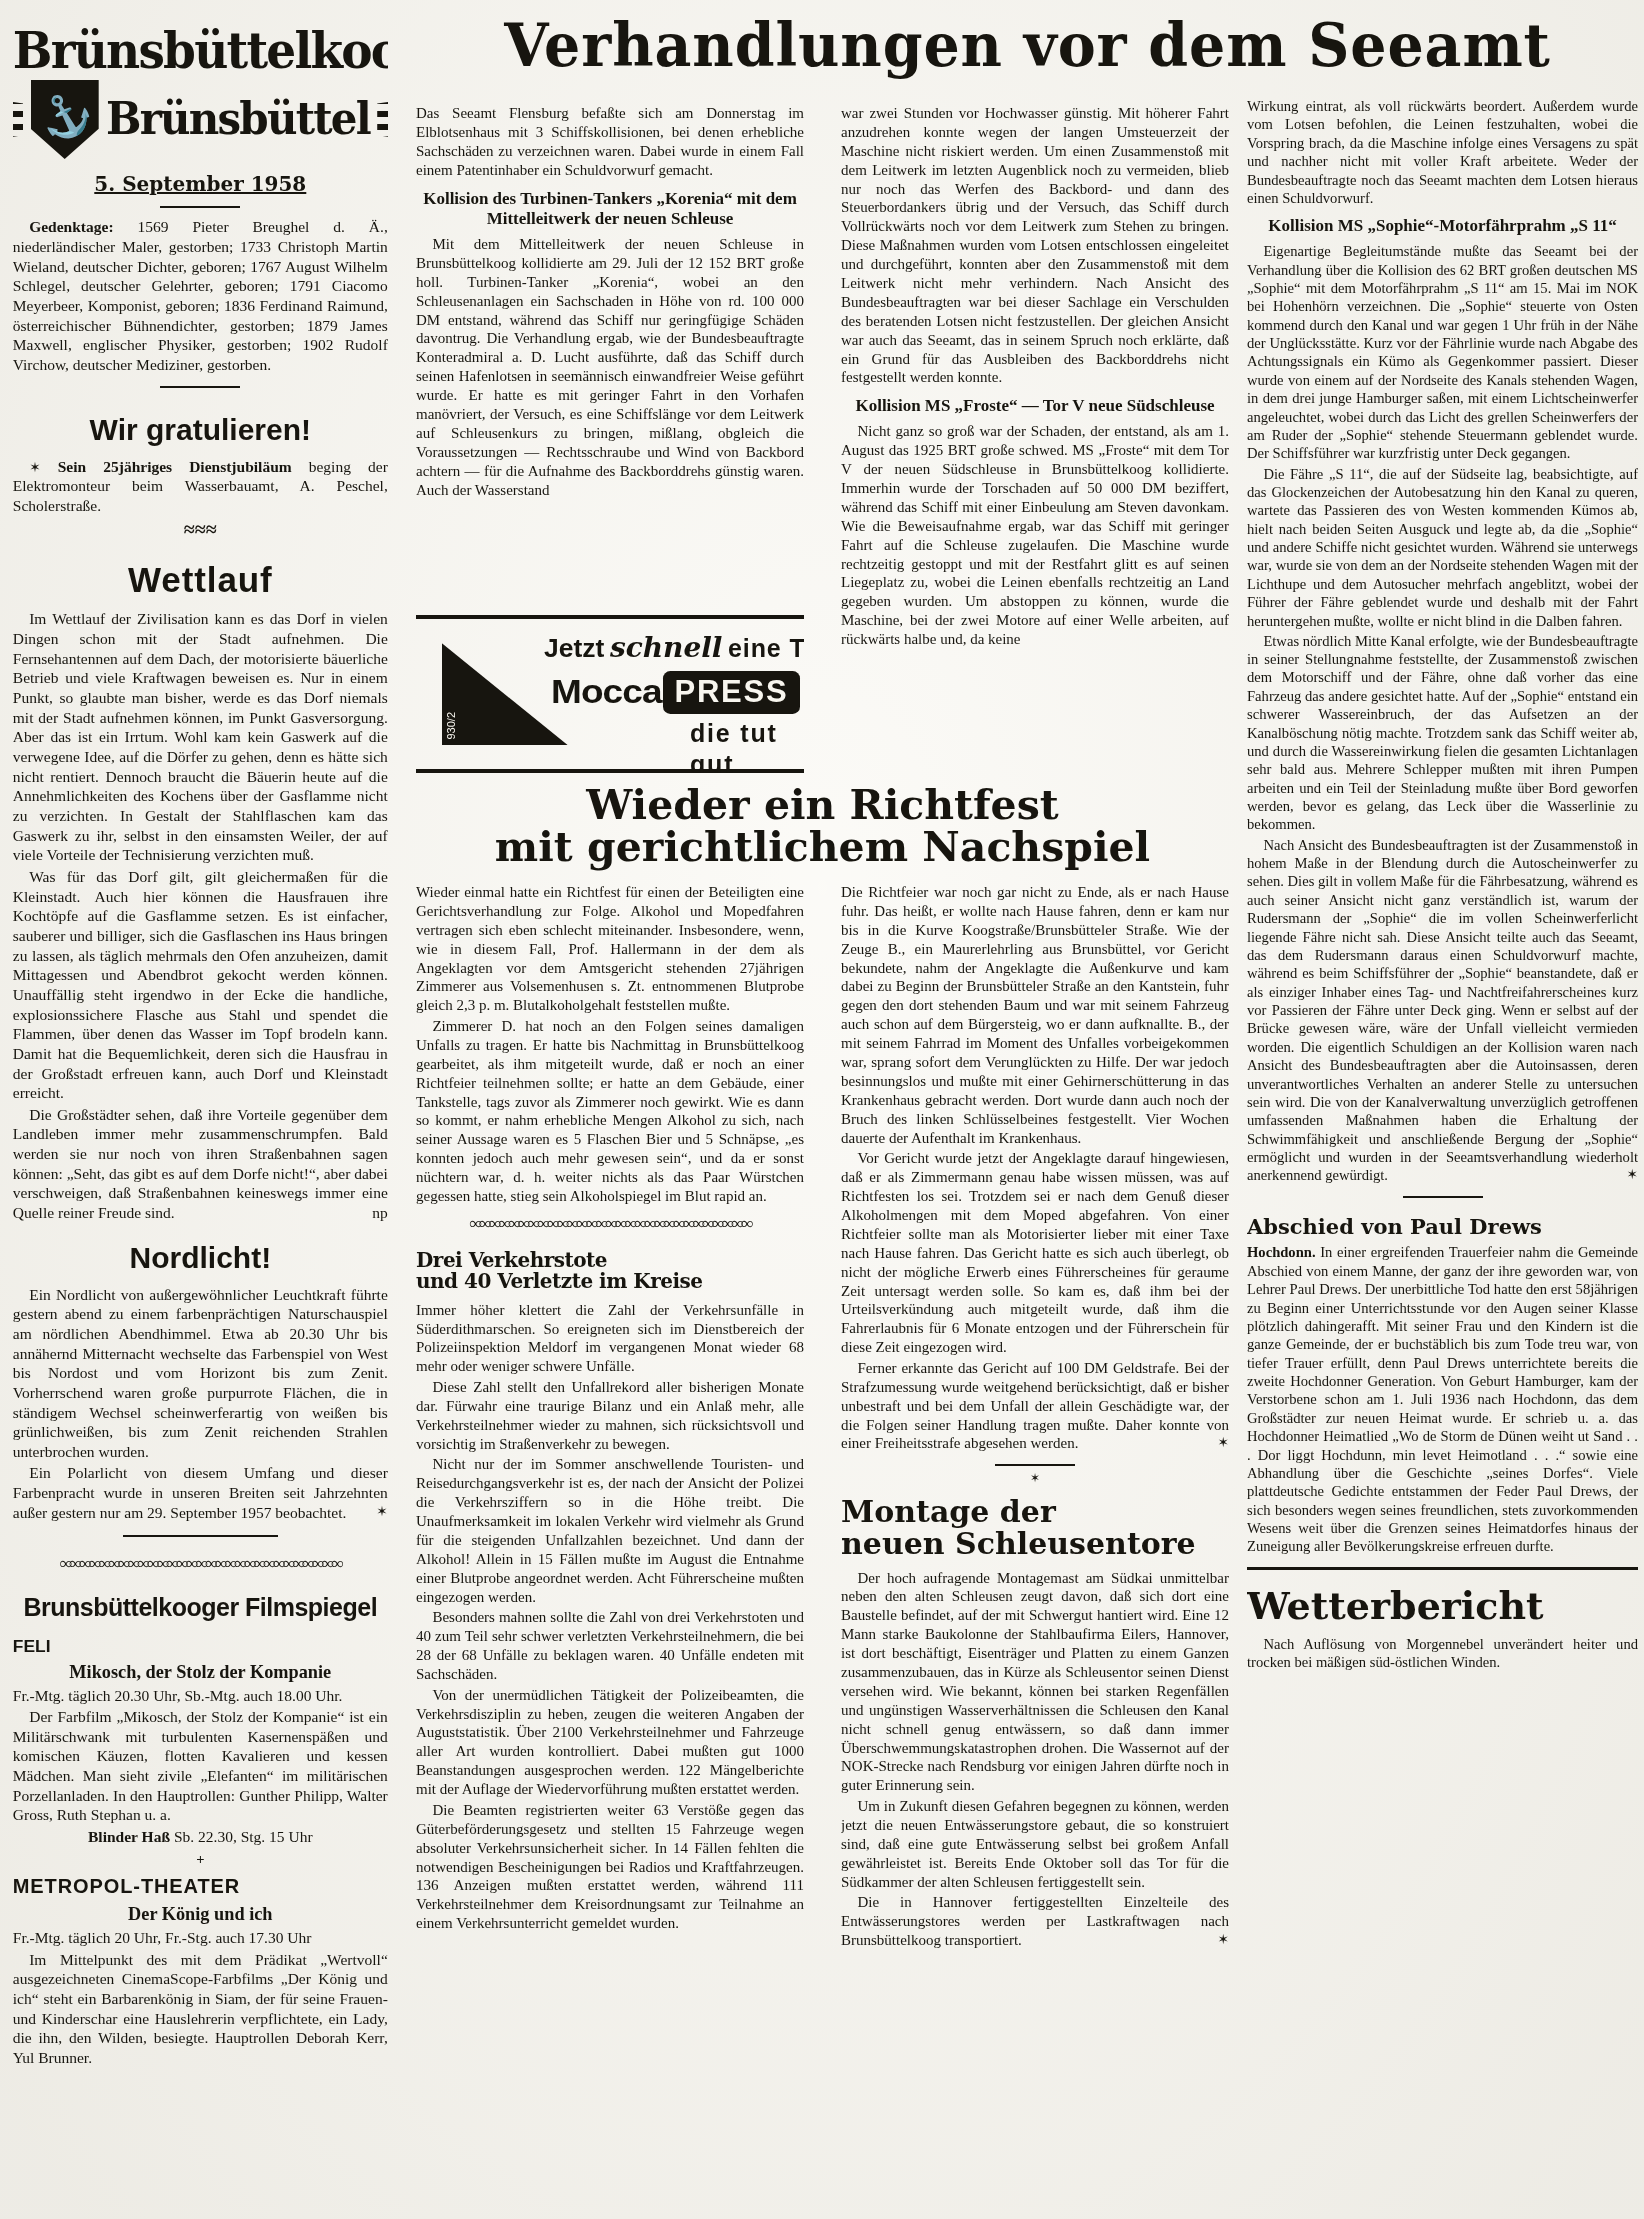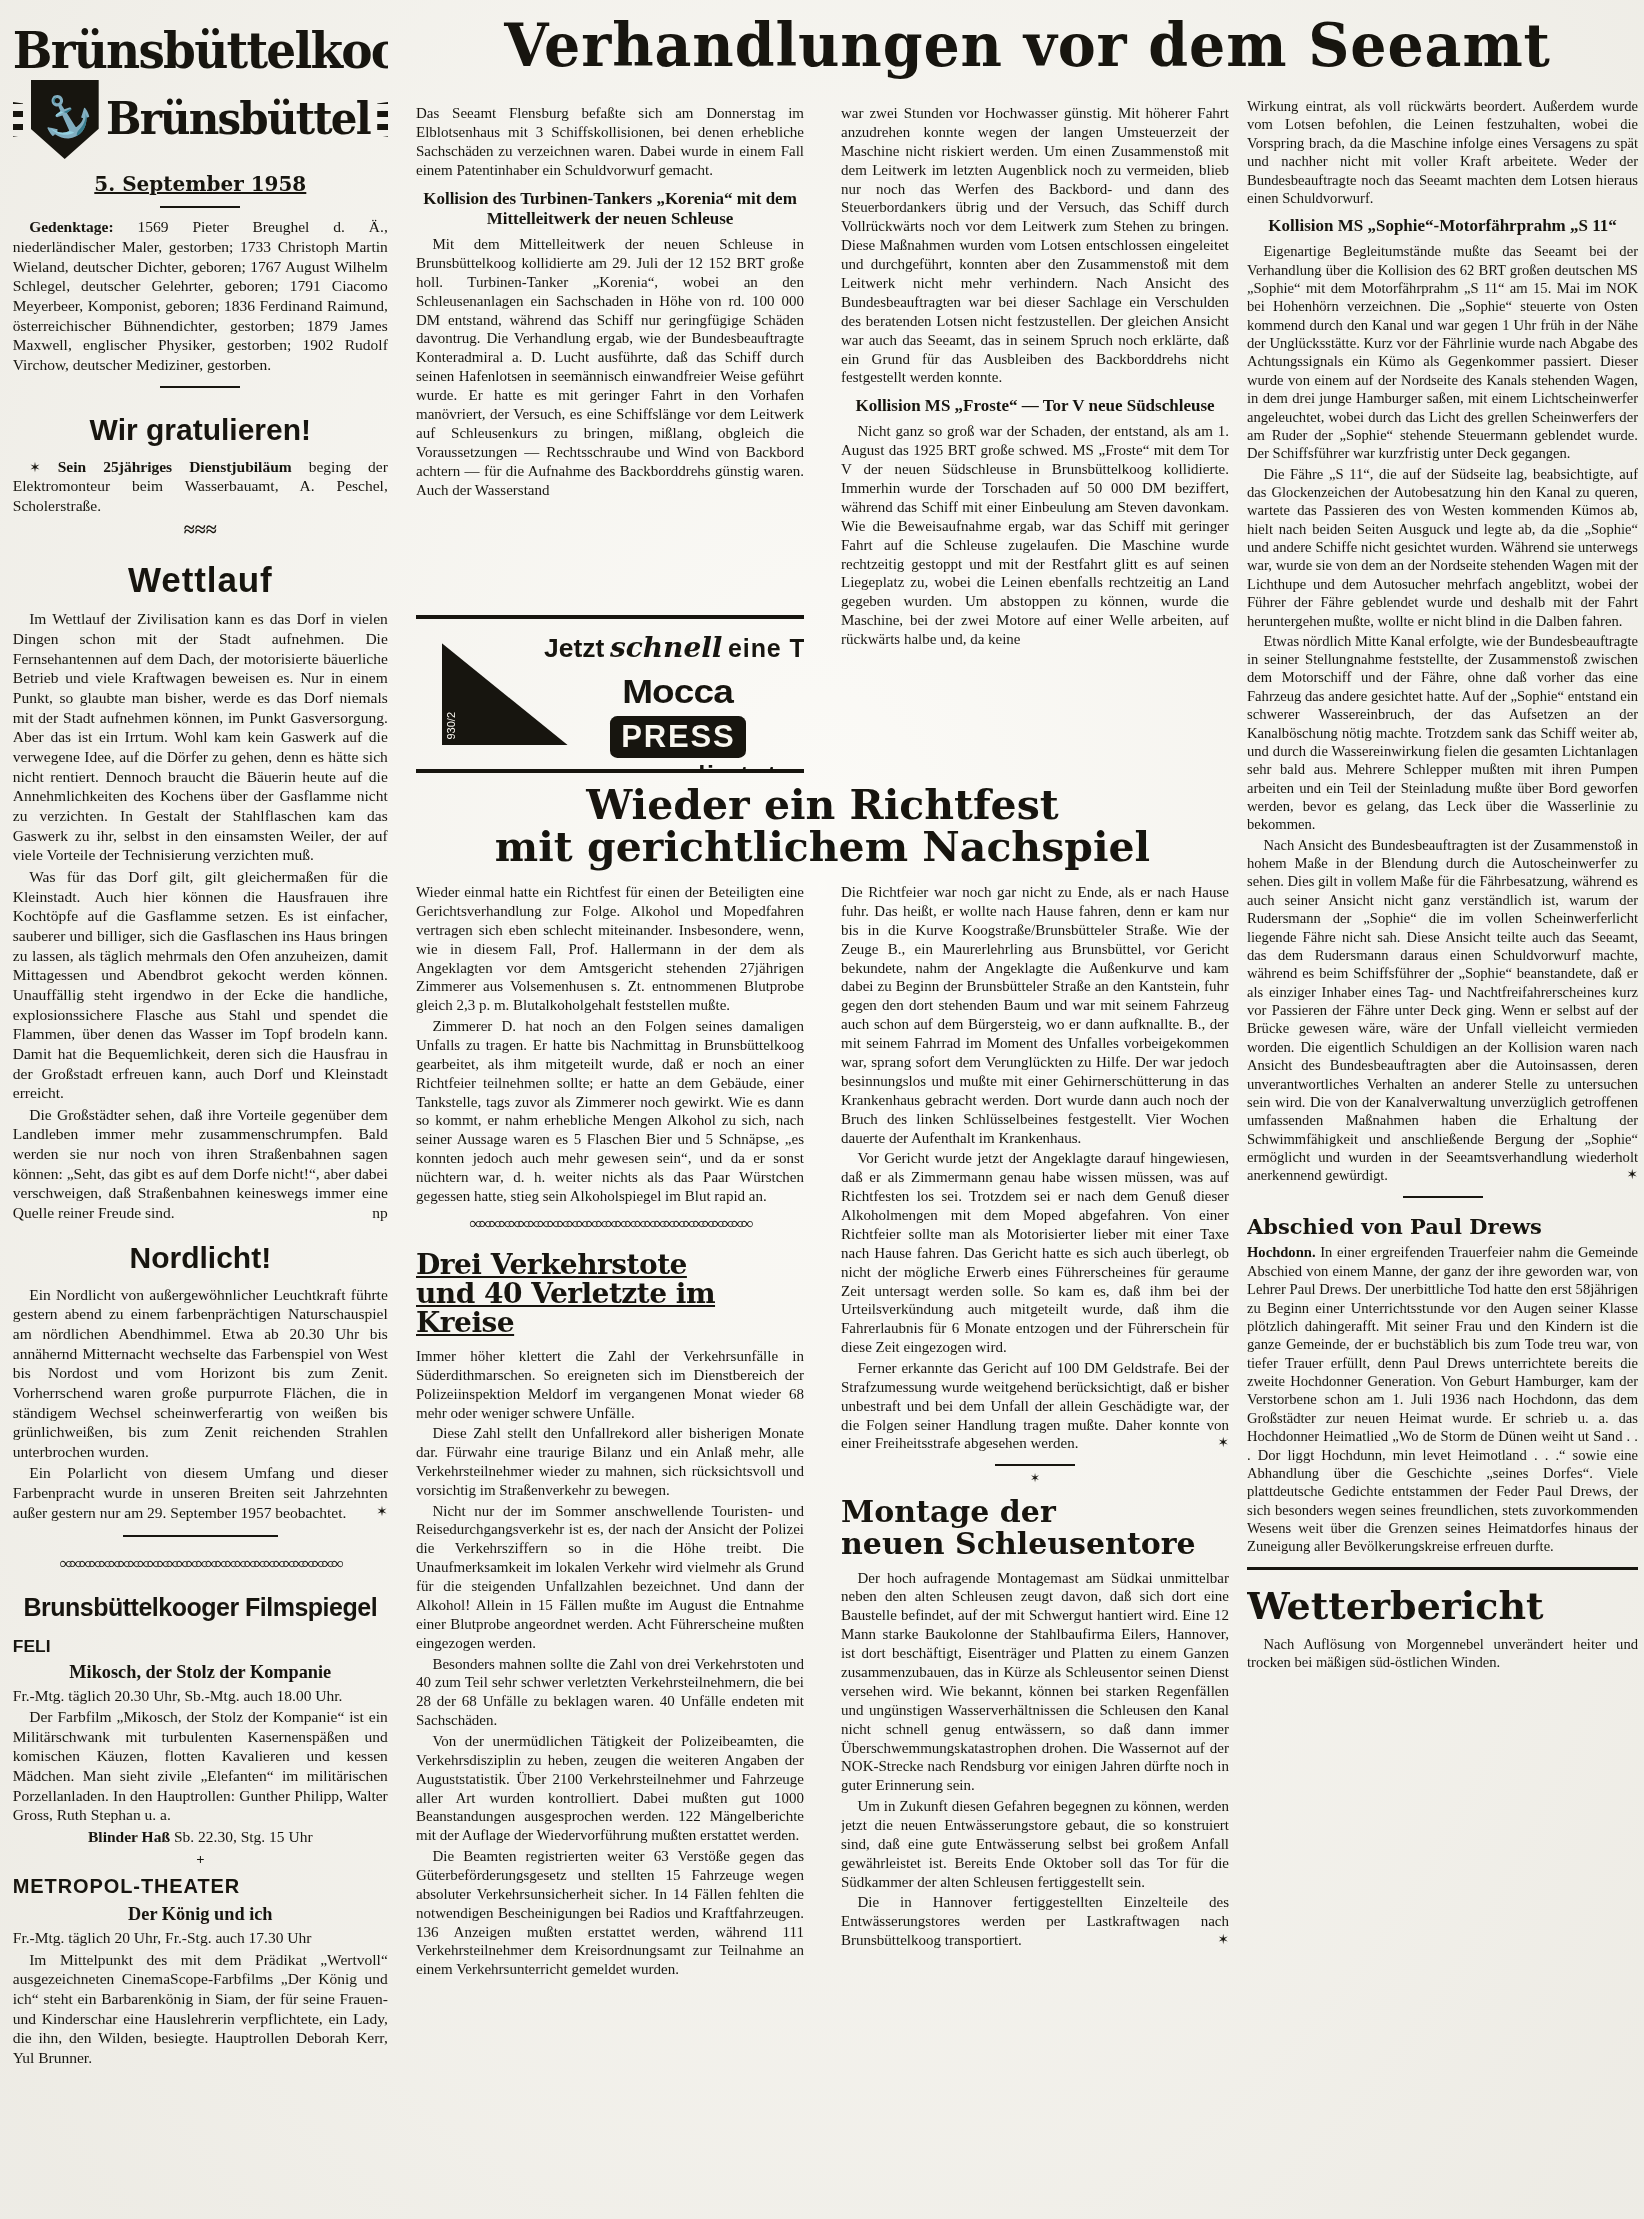--- a/index.html
+++ b/index.html
@@ -43,39 +43,39 @@
   
   .h-main{position:absolute;font-family:"DejaVu Serif",serif;font-weight:bold;text-align:center;}
   .seeamt-hl{left:416px;top:14.6px;width:1223px;font-size:57px;line-height:1.05;letter-spacing:0.9px;transform:scaleY(1.05);}
   .richtfest-hl{left:416px;top:784px;width:813px;font-size:41px;line-height:1.03;}
   .h-sans{font-family:"Liberation Sans",sans-serif;font-weight:bold;text-align:center;}
   .h-gratulieren{font-size:30px;margin:14.6px 0 7.3px;}
   .h-wettlauf{font-size:35px;margin:12.8px 0 7.3px;letter-spacing:0.9px;}
   .h-nordlicht{font-size:30px;margin:14.6px 0 7.3px;}
   .h-film{font-size:25px;margin:11px 0 7.3px;letter-spacing:-0.5px;}
   .h-serif2{font-family:"DejaVu Serif",serif;font-weight:bold;line-height:1.05;}
-  .h-verkehr{font-size:28px;margin:9.1px 0 9.1px;letter-spacing:-0.5px;text-decoration:underline;}
+  .h-verkehr{font-size:20px;margin:9.1px 0 9.1px;letter-spacing:-0.5px;}
   .h-montage{font-size:30px;margin:7.3px 0 9.1px;}
   .h-drews{font-size:21px;margin:9.1px 0 5.5px;}
   .h-wetter{font-size:38px;margin:7.3px 0 9.1px;}
   .subhead{font-weight:bold;text-align:center;font-size:17px;line-height:1.2;margin:7.3px 0 5.5px;text-indent:0;}
   .feli{font-family:"Liberation Sans",sans-serif;font-weight:bold;font-size:17.4px;margin-top:3.7px;}
   .metropol{font-family:"Liberation Sans",sans-serif;font-weight:bold;font-size:20px;letter-spacing:0.9px;margin-top:3.7px;}
   .filmtitle{font-weight:bold;text-align:center;font-size:18.3px;margin:3.7px 0 1.8px;}
   .centerline{text-align:center;text-indent:0;}
 
   
   .ad{border-top:4.6px solid #17150f;border-bottom:4.6px solid #17150f;margin-top:auto;position:relative;height:139px;padding-top:11px;font-family:"Liberation Sans",sans-serif;}
   .ad .tri{position:absolute;left:25.6px;top:24px;width:126px;height:102px;background:#17150f;clip-path:polygon(0 0,0 100%,100% 100%);}
   .ad .tri span{position:absolute;left:3.7px;bottom:5.5px;color:#f8f6ef;font-size:11px;writing-mode:vertical-rl;transform:rotate(180deg);}
   .ad-l1{margin-left:128px;white-space:nowrap;}
   .ad-l1 .a{font-weight:bold;font-size:26.5px;}
   .ad-l1 .b{font-family:"DejaVu Serif",serif;font-style:italic;font-weight:bold;font-size:28px;margin:0 5.5px;}
   .ad-l1 .c{font-size:25px;font-weight:bold;letter-spacing:0.9px;}
-  .ad-l2{margin-left:135px;margin-top:3.7px;white-space:nowrap;display:flex;align-items:center;flex-direction:column;}
+  .ad-l2{margin-left:135px;margin-top:3.7px;white-space:nowrap;display:flex;align-items:center;}
   .ad-l2 .mocca{font-weight:bold;font-size:37px;letter-spacing:-0.9px;transform:scaleY(.9);}
   .ad-l2 .press{background:#17150f;color:#f8f6ef;font-weight:bold;font-size:31px;padding:0.9px 11px 2.7px;border-radius:7.3px;margin-left:1.8px;letter-spacing:1.8px;}
   .ad-l3{margin-left:274px;margin-top:2px;font-weight:bold;font-size:25px;letter-spacing:1.8px;}
 
   .star{font-size:13.7px;}
 </style>
 </head>
 <body>
 
 <div class="page">

